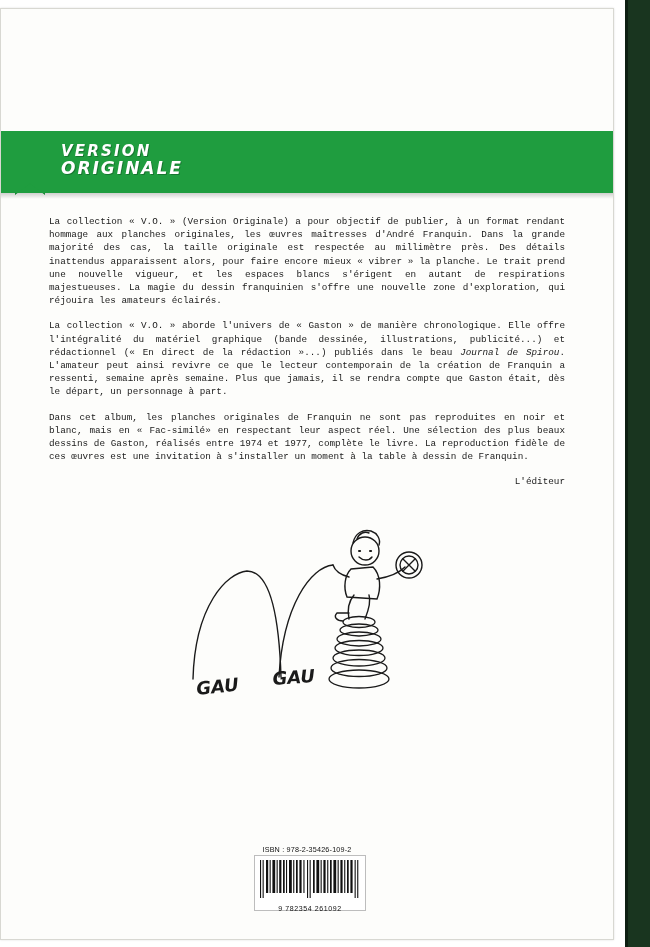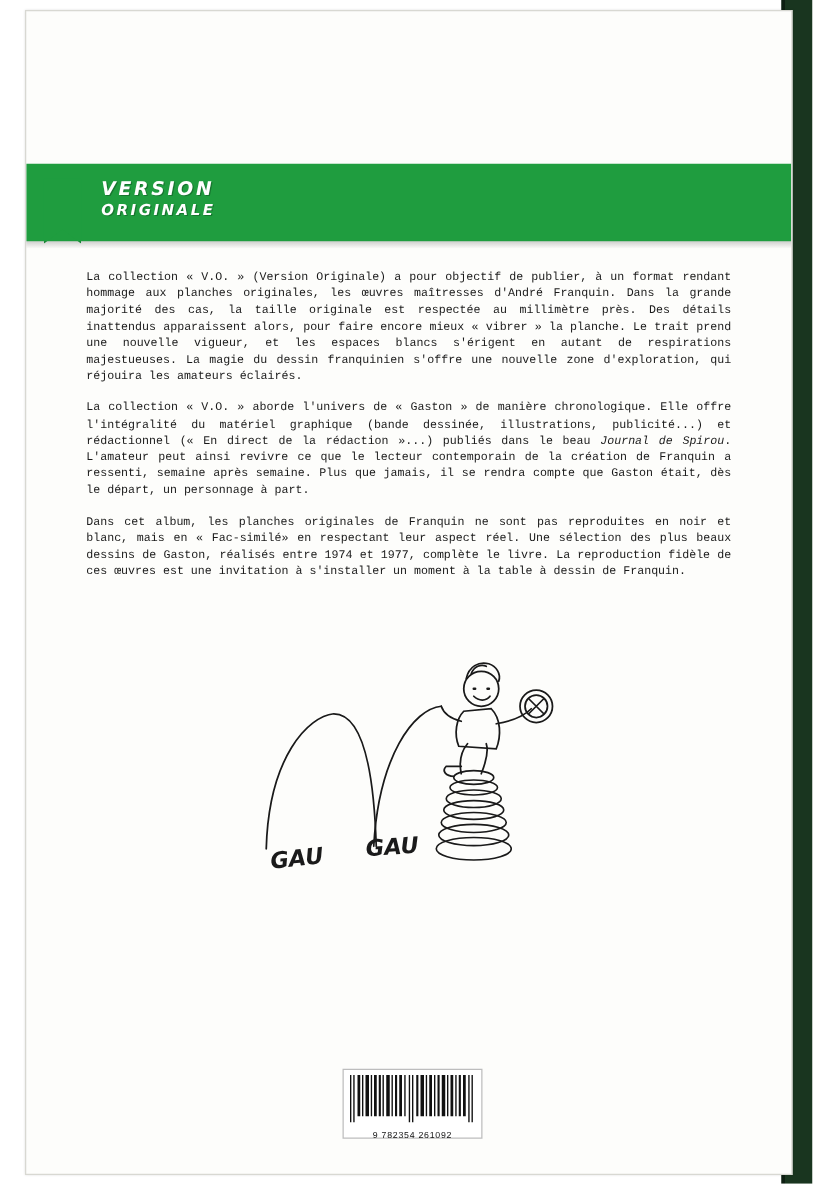--- a/index.html
+++ b/index.html
@@ -37,21 +37,21 @@
     right: 22px;
     width: 3px;
     height: 947px;
     background: #0d1f12;
   }
 
   
   .cover {
     position: absolute;
     top: 8px;
-    left: 20px;
+    left: 0;
     width: 612px;
     height: 930px;
     background: #fdfdfb;
     border: 1px solid #d8d8d2;
     box-shadow: 0 0 2px rgba(0,0,0,0.12);
     overflow: hidden;
   }
 
   
   .banner {
@@ -97,21 +97,21 @@
     font-family: "DejaVu Sans", sans-serif;
     font-weight: bold;
     font-style: italic;
     font-size: 15px;
     line-height: 17px;
     letter-spacing: 2.2px;
     text-shadow: 1px 1px 0 rgba(0,0,0,0.25);
   }
   .banner-text .l2 {
     display: block;
-    font-size: 12px;
+    font-size: 17px;
     letter-spacing: 2px;
   }
 
   
   .copy {
     position: absolute;
     top: 206px;
     left: 48px;
     width: 516px;
     font-family: Liberation Mono, monospace;
@@ -200,20 +200,21 @@
       <span>VERSION</span>
       <span class="l2">ORIGINALE</span>
     </div>
 
     <div class="copy">
       <p>La collection « V.O. » (Version Originale) a pour objectif de publier, à un format rendant hommage aux planches originales, les œuvres maîtresses d'André Franquin. Dans la grande majorité des cas, la taille originale est respectée au millimètre près. Des détails inattendus apparaissent alors, pour faire encore mieux « vibrer » la planche. Le trait prend une nouvelle vigueur, et les espaces blancs s'érigent en autant de respirations majestueuses. La magie du dessin franquinien s'offre une nouvelle zone d'exploration, qui réjouira les amateurs éclairés.</p>
       <p>
         <span>La collection « V.O. » aborde l'univers de « Gaston » de manière chronologique. Elle offre l'intégralité du matériel graphique (bande dessinée, illustrations, publicité...) et rédactionnel (« En direct de la rédaction »...) publiés dans le beau <em>Journal de Spirou</em>. L'amateur peut ainsi revivre ce que le lecteur contemporain de la création de Franquin a ressenti, semaine après semaine. Plus que jamais, il se rendra compte que Gaston était, dès le départ, un personnage à part.</span>
       </p>
       <p>Dans cet album, les planches originales de Franquin ne sont pas reproduites en noir et blanc, mais en « Fac-similé» en respectant leur aspect réel. Une sélection des plus beaux dessins de Gaston, réalisés entre 1974 et 1977, complète le livre. La reproduction fidèle de ces œuvres est une invitation à s'installer un moment à la table à dessin de Franquin.</p>
+      <p class="signature">L'éditeur</p>
     </div>
 
     <div class="illus">
       <svg width="320" height="220" viewBox="0 0 320 220" xmlns="http://www.w3.org/2000/svg">
         <g fill="none" stroke="#1a1a1a" stroke-width="1.4" stroke-linecap="round">
 
           <path d="M42 170 C 44 96, 76 64, 96 62 C 118 62, 128 104, 130 168"></path>
           <path d="M128 168 C 132 96, 160 58, 182 56"></path>
 
           <g stroke-width="1.3">
@@ -249,20 +250,21 @@
           <circle cx="258" cy="56" r="9"></circle>
           <path d="M252 50 L 264 62 M264 50 L 252 62"></path>
         </g>
         <g font-family="DejaVu Sans" font-weight="bold" font-style="italic" fill="#1a1a1a">
           <text x="46" y="186" font-size="18" transform="rotate(-6 46 186)">GAU</text>
           <text x="122" y="176" font-size="18" transform="rotate(-4 122 176)">GAU</text>
         </g>
       </svg>
     </div>
 
+    <div class="isbn-text">ISBN : 978-2-35426-109-2</div>
     <div class="barcode-wrap">
       <svg class="barcode-bars" viewBox="0 0 102 38" xmlns="http://www.w3.org/2000/svg">
         <g fill="#111111">
           <rect x="0" y="0" width="1.1" height="38"></rect>
           <rect x="2.6" y="0" width="1.1" height="38"></rect>
           <rect x="6" y="0" width="2.2" height="33"></rect>
           <rect x="9.6" y="0" width="1.1" height="33"></rect>
           <rect x="12.4" y="0" width="2.8" height="33"></rect>
           <rect x="16.6" y="0" width="1.1" height="33"></rect>
           <rect x="19.2" y="0" width="2.2" height="33"></rect>

